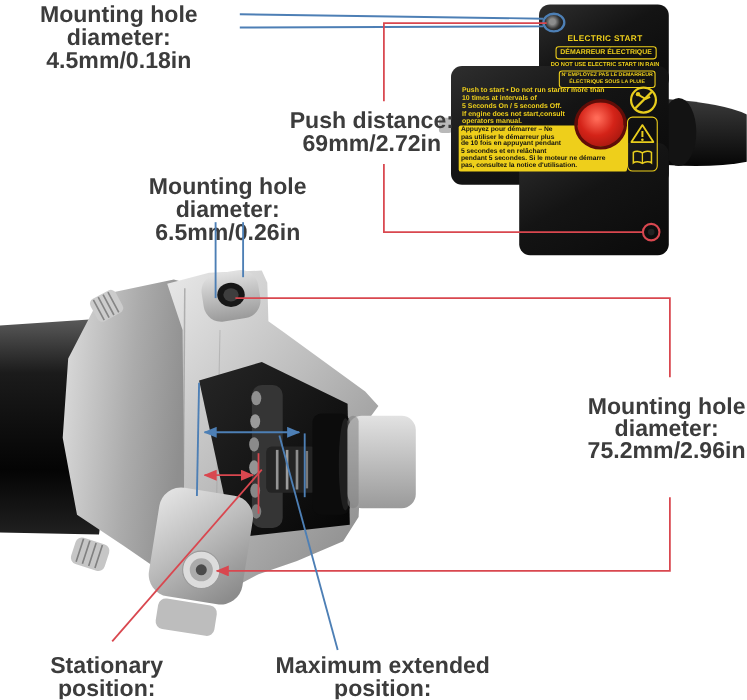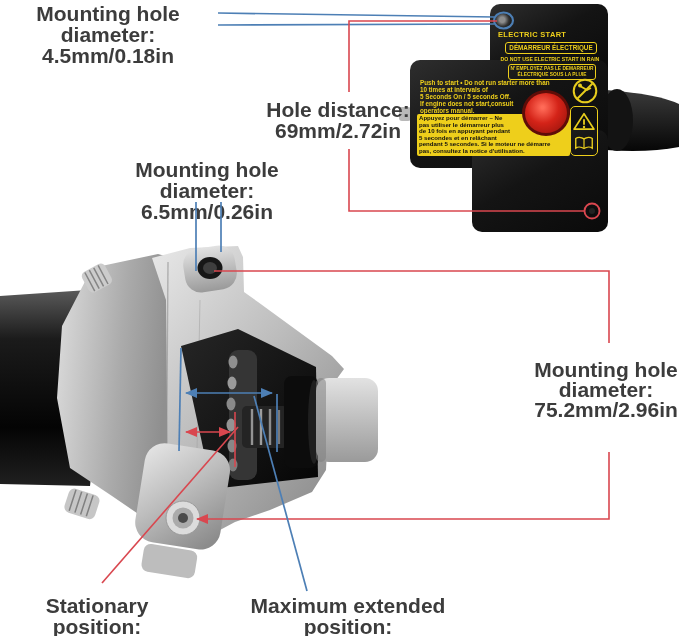--- a/index.html
+++ b/index.html
@@ -31,21 +31,21 @@
   #anno-st{left:4px;top:595px;width:186px;}
   #anno-max{left:197px;top:595px;width:248px;margin-left:27px;}
 
   
   .boxpart{position:absolute;z-index:2;background:linear-gradient(150deg,#2e2e2e 0%,#141414 45%,#0a0a0a 100%);}
   #box-top{left:490px;top:4px;width:118px;height:78px;border-radius:10px;}
   #box-wing{left:410px;top:60px;width:198px;height:108px;border-radius:10px;}
   #box-low{left:472px;top:130px;width:136px;height:102px;border-radius:10px;}
 
   .boxtxt{position:absolute;z-index:3;white-space:pre-line;font-family:"Liberation Sans",sans-serif;}
-  #bt-title-en{left:498px;top:31px;width:104px;text-align:left;color:var(--label_yellow);
+  #bt-title-en{left:498px;top:31px;width:104px;text-align:center;color:var(--label_yellow);
     font-size:7.5px;line-height:8px;font-weight:bold;letter-spacing:.3px;}
   #bt-title-fr{left:505px;top:42px;width:90px;height:10px;text-align:center;color:var(--label_yellow);
     border:1px solid var(--label_yellow);border-radius:3px;font-size:6.3px;line-height:10px;font-weight:bold;}
   #bt-rain-en{left:494px;top:56px;width:112px;text-align:center;color:var(--label_yellow);
     font-size:5.2px;line-height:6px;font-weight:bold;}
   #bt-rain-fr{left:508px;top:64px;width:86px;text-align:center;color:var(--label_yellow);
     border:1px solid var(--label_yellow);border-radius:3px;font-size:4.8px;line-height:5.8px;font-weight:bold;padding:1px 0;}
   #bt-instr-en{left:420px;top:80px;width:152px;text-align:left;color:var(--label_yellow);
     font-size:6.3px;line-height:6.9px;font-weight:600;}
   #bt-instr-fr{left:417px;top:114px;width:149px;text-align:left;color:#101010;background:var(--label_yellow);
@@ -218,21 +218,21 @@
       <circle cx="13" cy="17.6" r="1.3" fill="#e8cd1d"></circle>
     </svg>
     <svg width="22" height="15" viewBox="0 0 24 16">
       <path d="M12,3 C9,1 5,1 3,2.5 L3,13 C5,11.5 9,11.5 12,13.5 C15,11.5 19,11.5 21,13 L21,2.5 C19,1 15,1 12,3 Z" stroke="#e8cd1d" stroke-width="1.5" fill="none"></path>
       <path d="M12,3.2 L12,13.2" stroke="#e8cd1d" stroke-width="1.3"></path>
     </svg>
   </div>
 
   <div class="anno" id="anno-45">Mounting hole diameter:
 4.5mm/0.18in</div>
-  <div class="anno" id="anno-hd">Hole distance:
+  <div class="anno" id="anno-hd">Push distance:
 69mm/2.72in</div>
   <div class="anno" id="anno-65">Mounting hole diameter:
 6.5mm/0.26in</div>
   <div class="anno" id="anno-752">Mounting hole
 diameter:
 75.2mm/2.96in</div>
   <div class="anno" id="anno-st">Stationary position:
 11.25mm/0.44in</div>
   <div class="anno" id="anno-max">Maximum extended position:
 19.5mm/0.77in</div>

